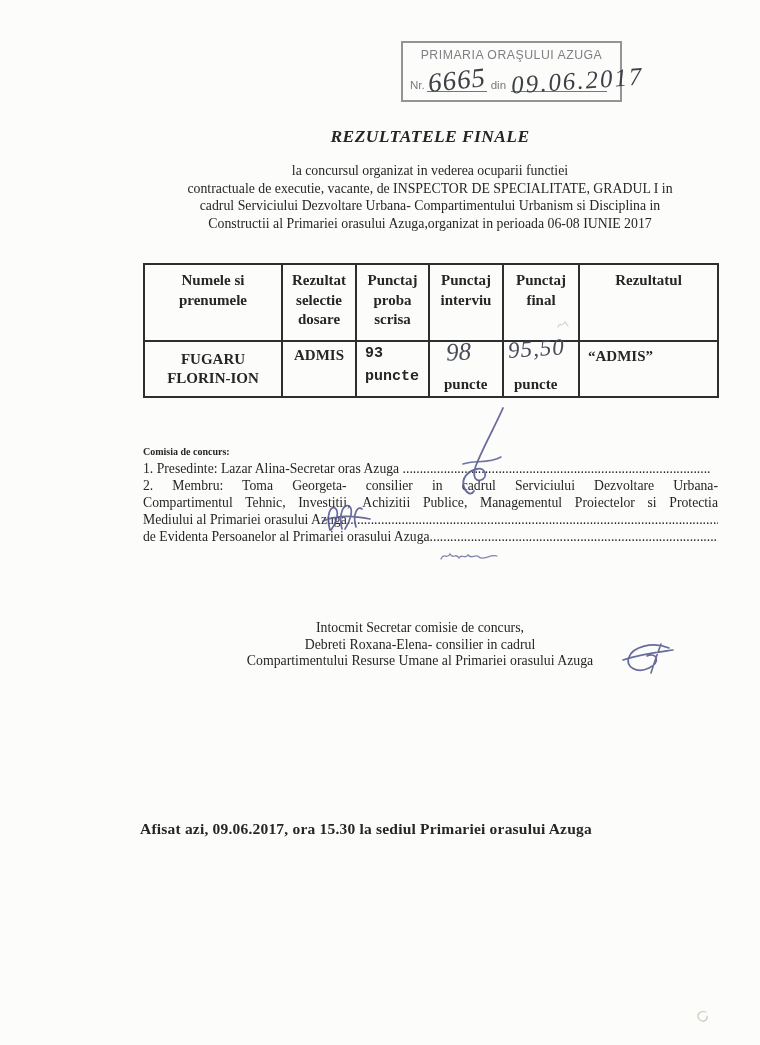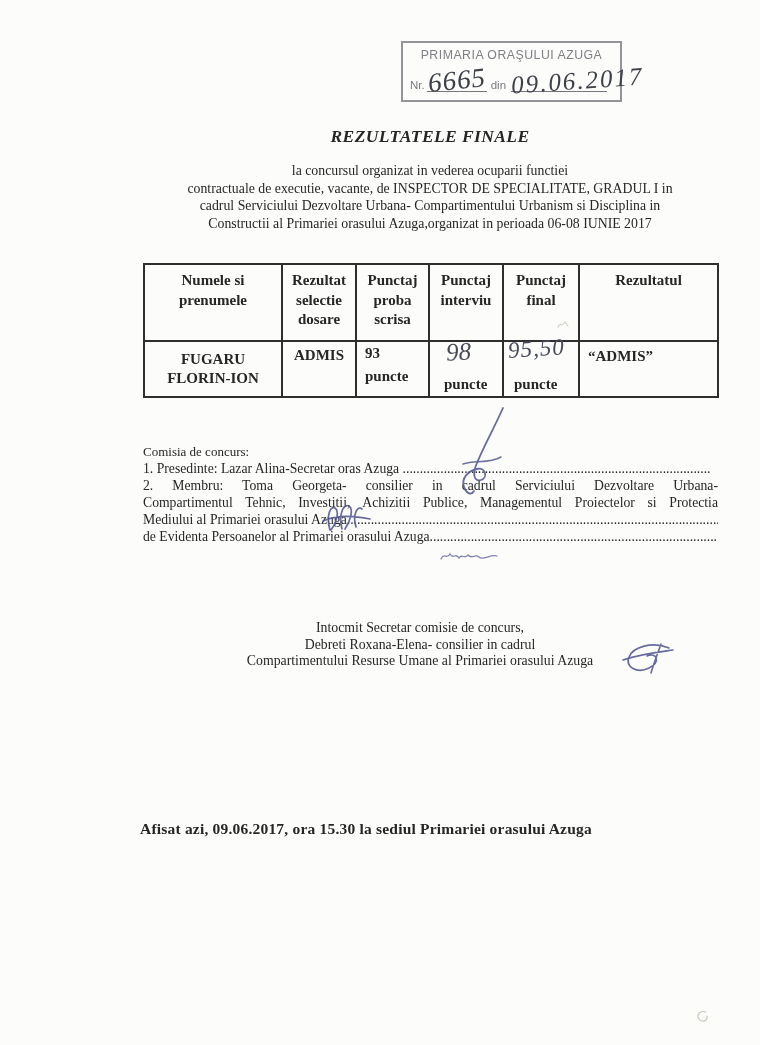--- a/index.html
+++ b/index.html
@@ -25,30 +25,30 @@
     font-weight:bold;font-size:17.5px;letter-spacing:.4px;font-style:italic;}
   .doc-subtitle{position:absolute;left:130px;top:150px;width:600px;text-align:center;
     font-size:13.8px;line-height:17.6px;white-space:pre-line;margin-top:12px;}
   
   .results-table{position:absolute;left:143px;top:263px;width:574px;border-collapse:collapse;table-layout:fixed;}
   .results-table td{border:2px solid #2e2e2e;font-weight:bold;font-size:15px;padding:8px;box-sizing:border-box;}
   .hdr td{vertical-align:top;text-align:center;height:77px;padding-top:6px;line-height:19.5px;position:relative;}
   .row td{height:46px;position:relative;vertical-align:top;}
   .cell-name{text-align:center;vertical-align:middle!important;line-height:19px;}
   .cell-dosare{text-align:center;padding-top:5px!important;}
-  .cell-proba{padding:3px 0 3px 8px!important;}
+  .cell-proba{padding:3px 0 3px 8px!important;font-family:Liberation Mono, monospace;}
   .cell-proba .stack{display:flex;flex-direction:column;justify-content:space-between;height:40px;}
   .unit-bottom{position:absolute;bottom:3px;font-weight:bold;}
   .hand-score{position:absolute;font-style:italic;color:#484b59;font-weight:normal;}
   .hand-98{top:-4px;left:16px;font-size:25px;transform:rotate(-3deg);}
   .hand-9550{top:-6px;left:4px;font-size:23px;transform:rotate(-4deg);letter-spacing:1px;}
   .cell-rezultat{text-align:left;padding-top:6px!important;}
   
   .commission{position:absolute;left:143px;top:444px;width:575px;font-size:13.7px;line-height:16.9px;}
-  .commission .heading{font-weight:normal;font-size:13px;}
+  .commission .heading{font-weight:bold;font-size:10px;}
   .c-line{white-space:nowrap;overflow:hidden;}
   .c-just{text-align:justify;text-align-last:justify;}
   
   .secretary{position:absolute;left:150px;top:620px;width:540px;text-align:center;
     font-size:13.8px;line-height:16.6px;}
   
   .footer{position:absolute;left:140px;top:820px;font-weight:bold;font-size:15.5px;letter-spacing:.2px;}
   
   .ink{position:absolute;}
   .ink svg{display:block;overflow:visible;}

